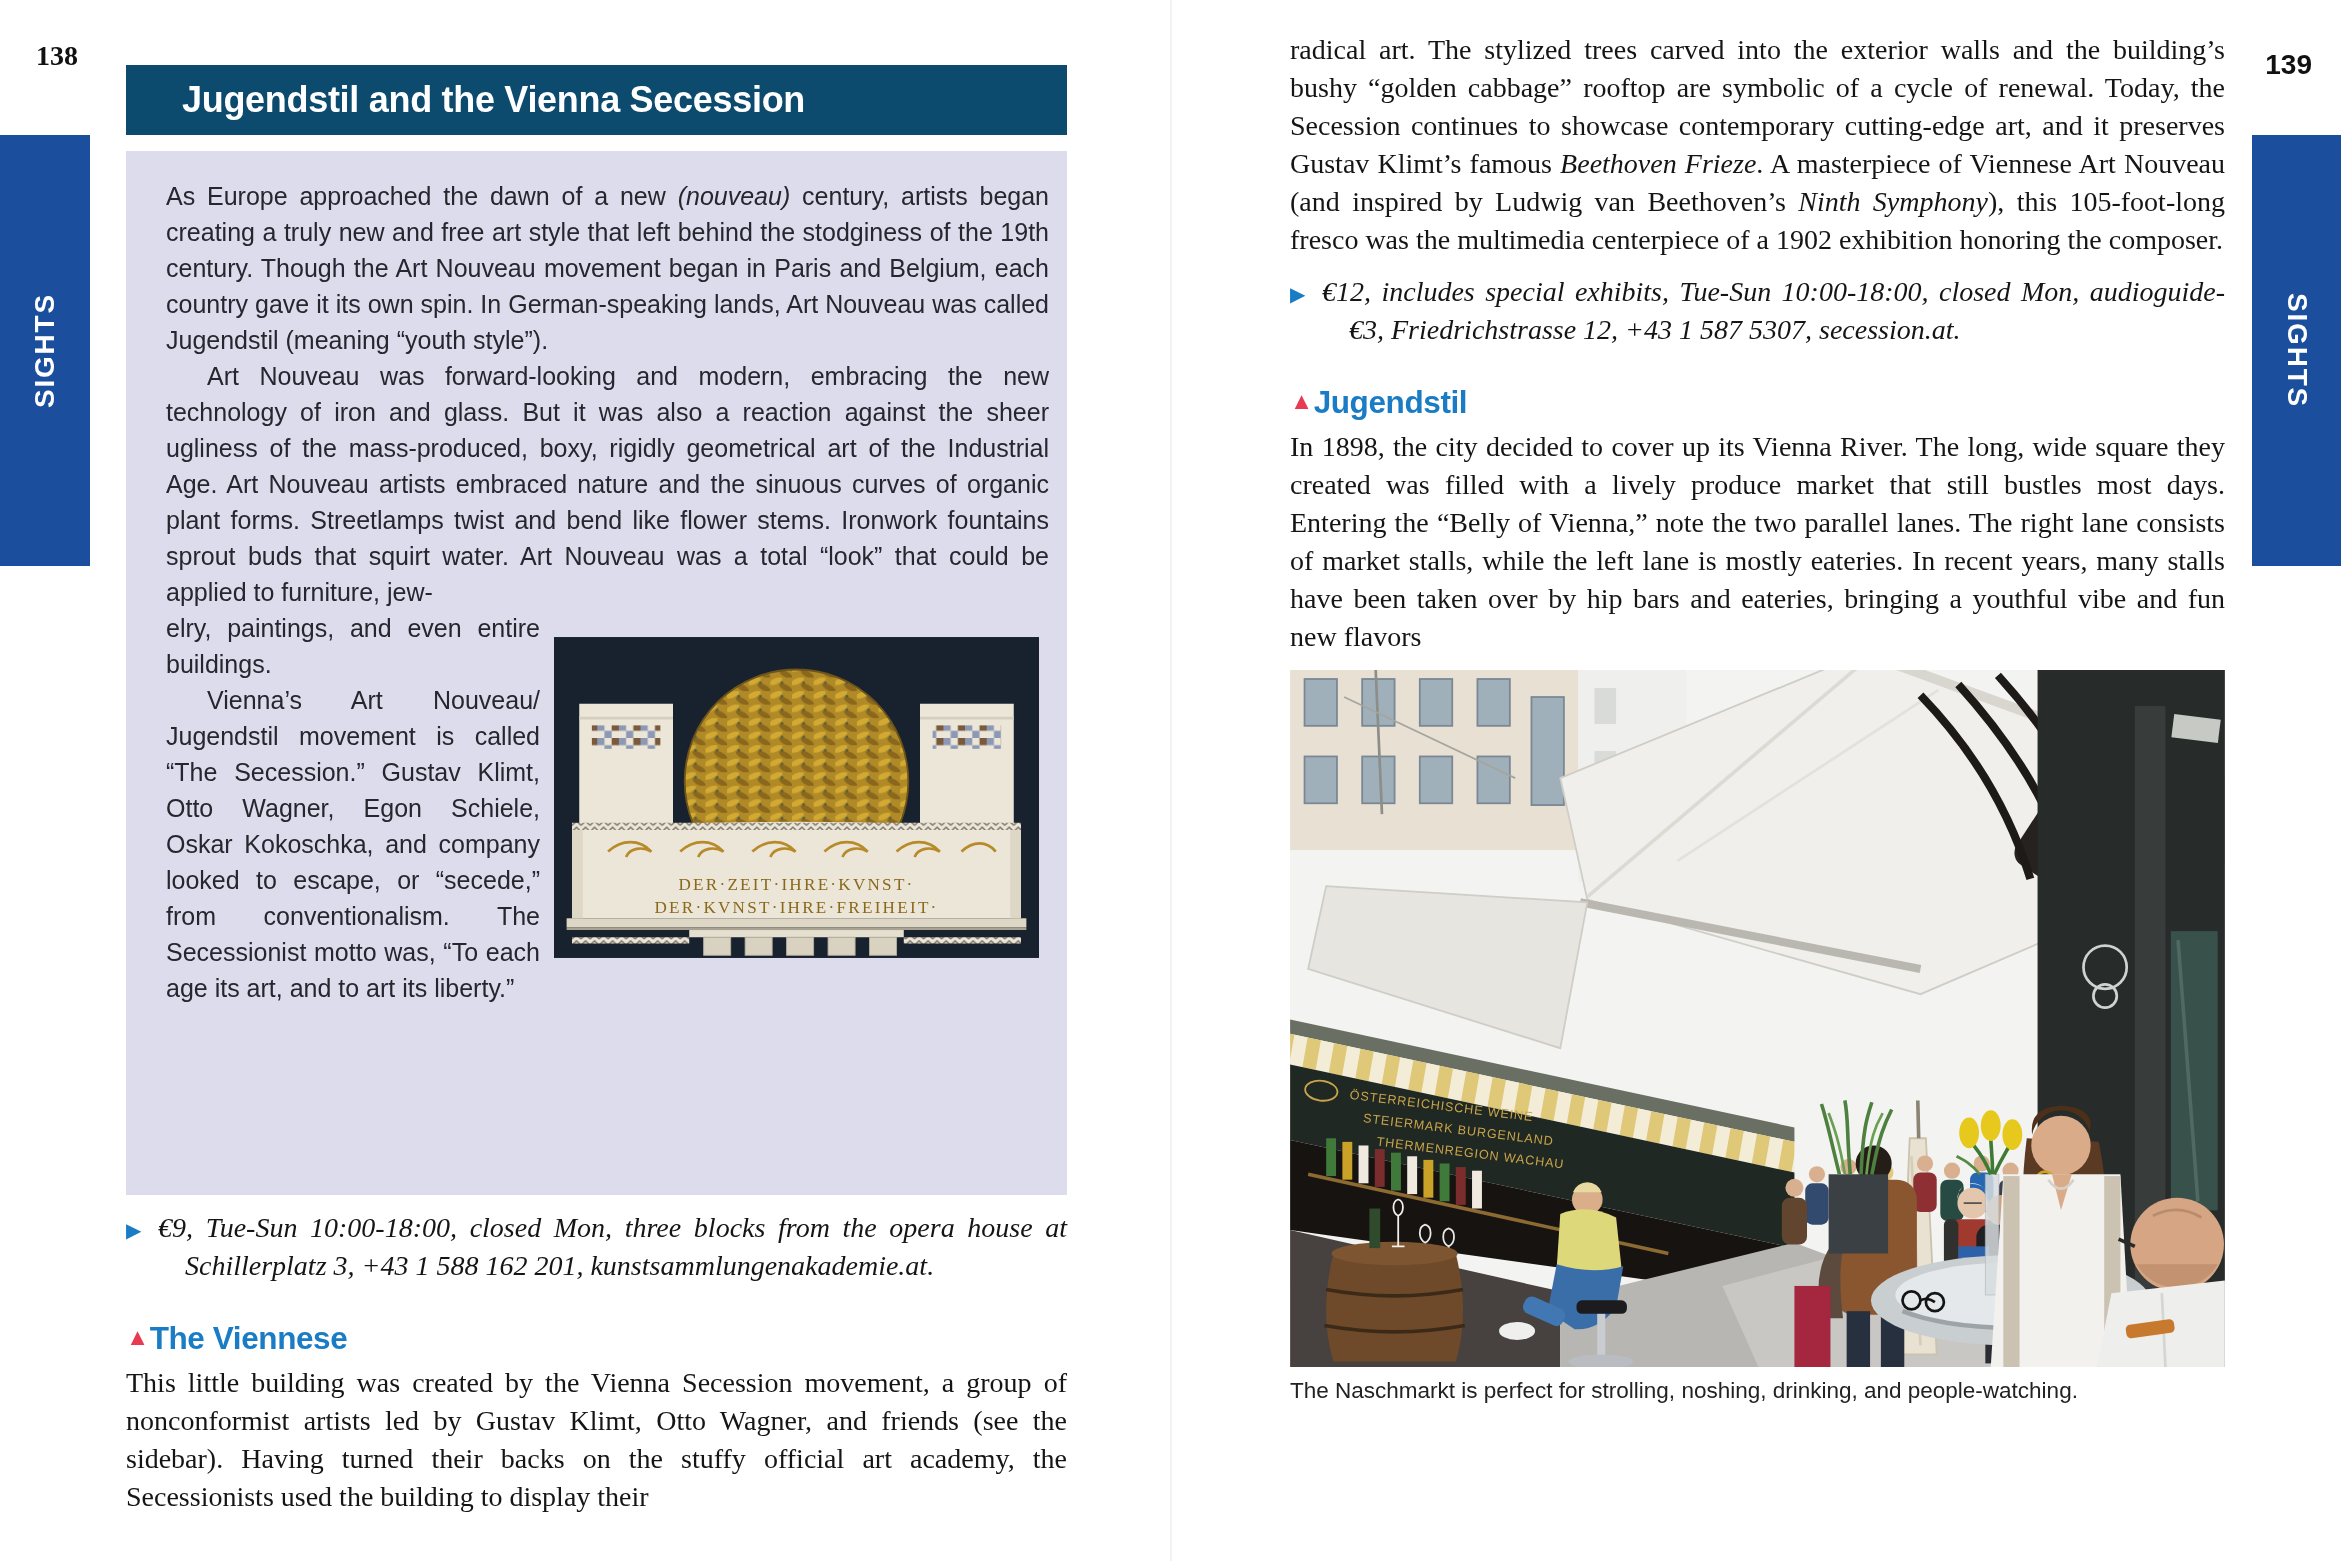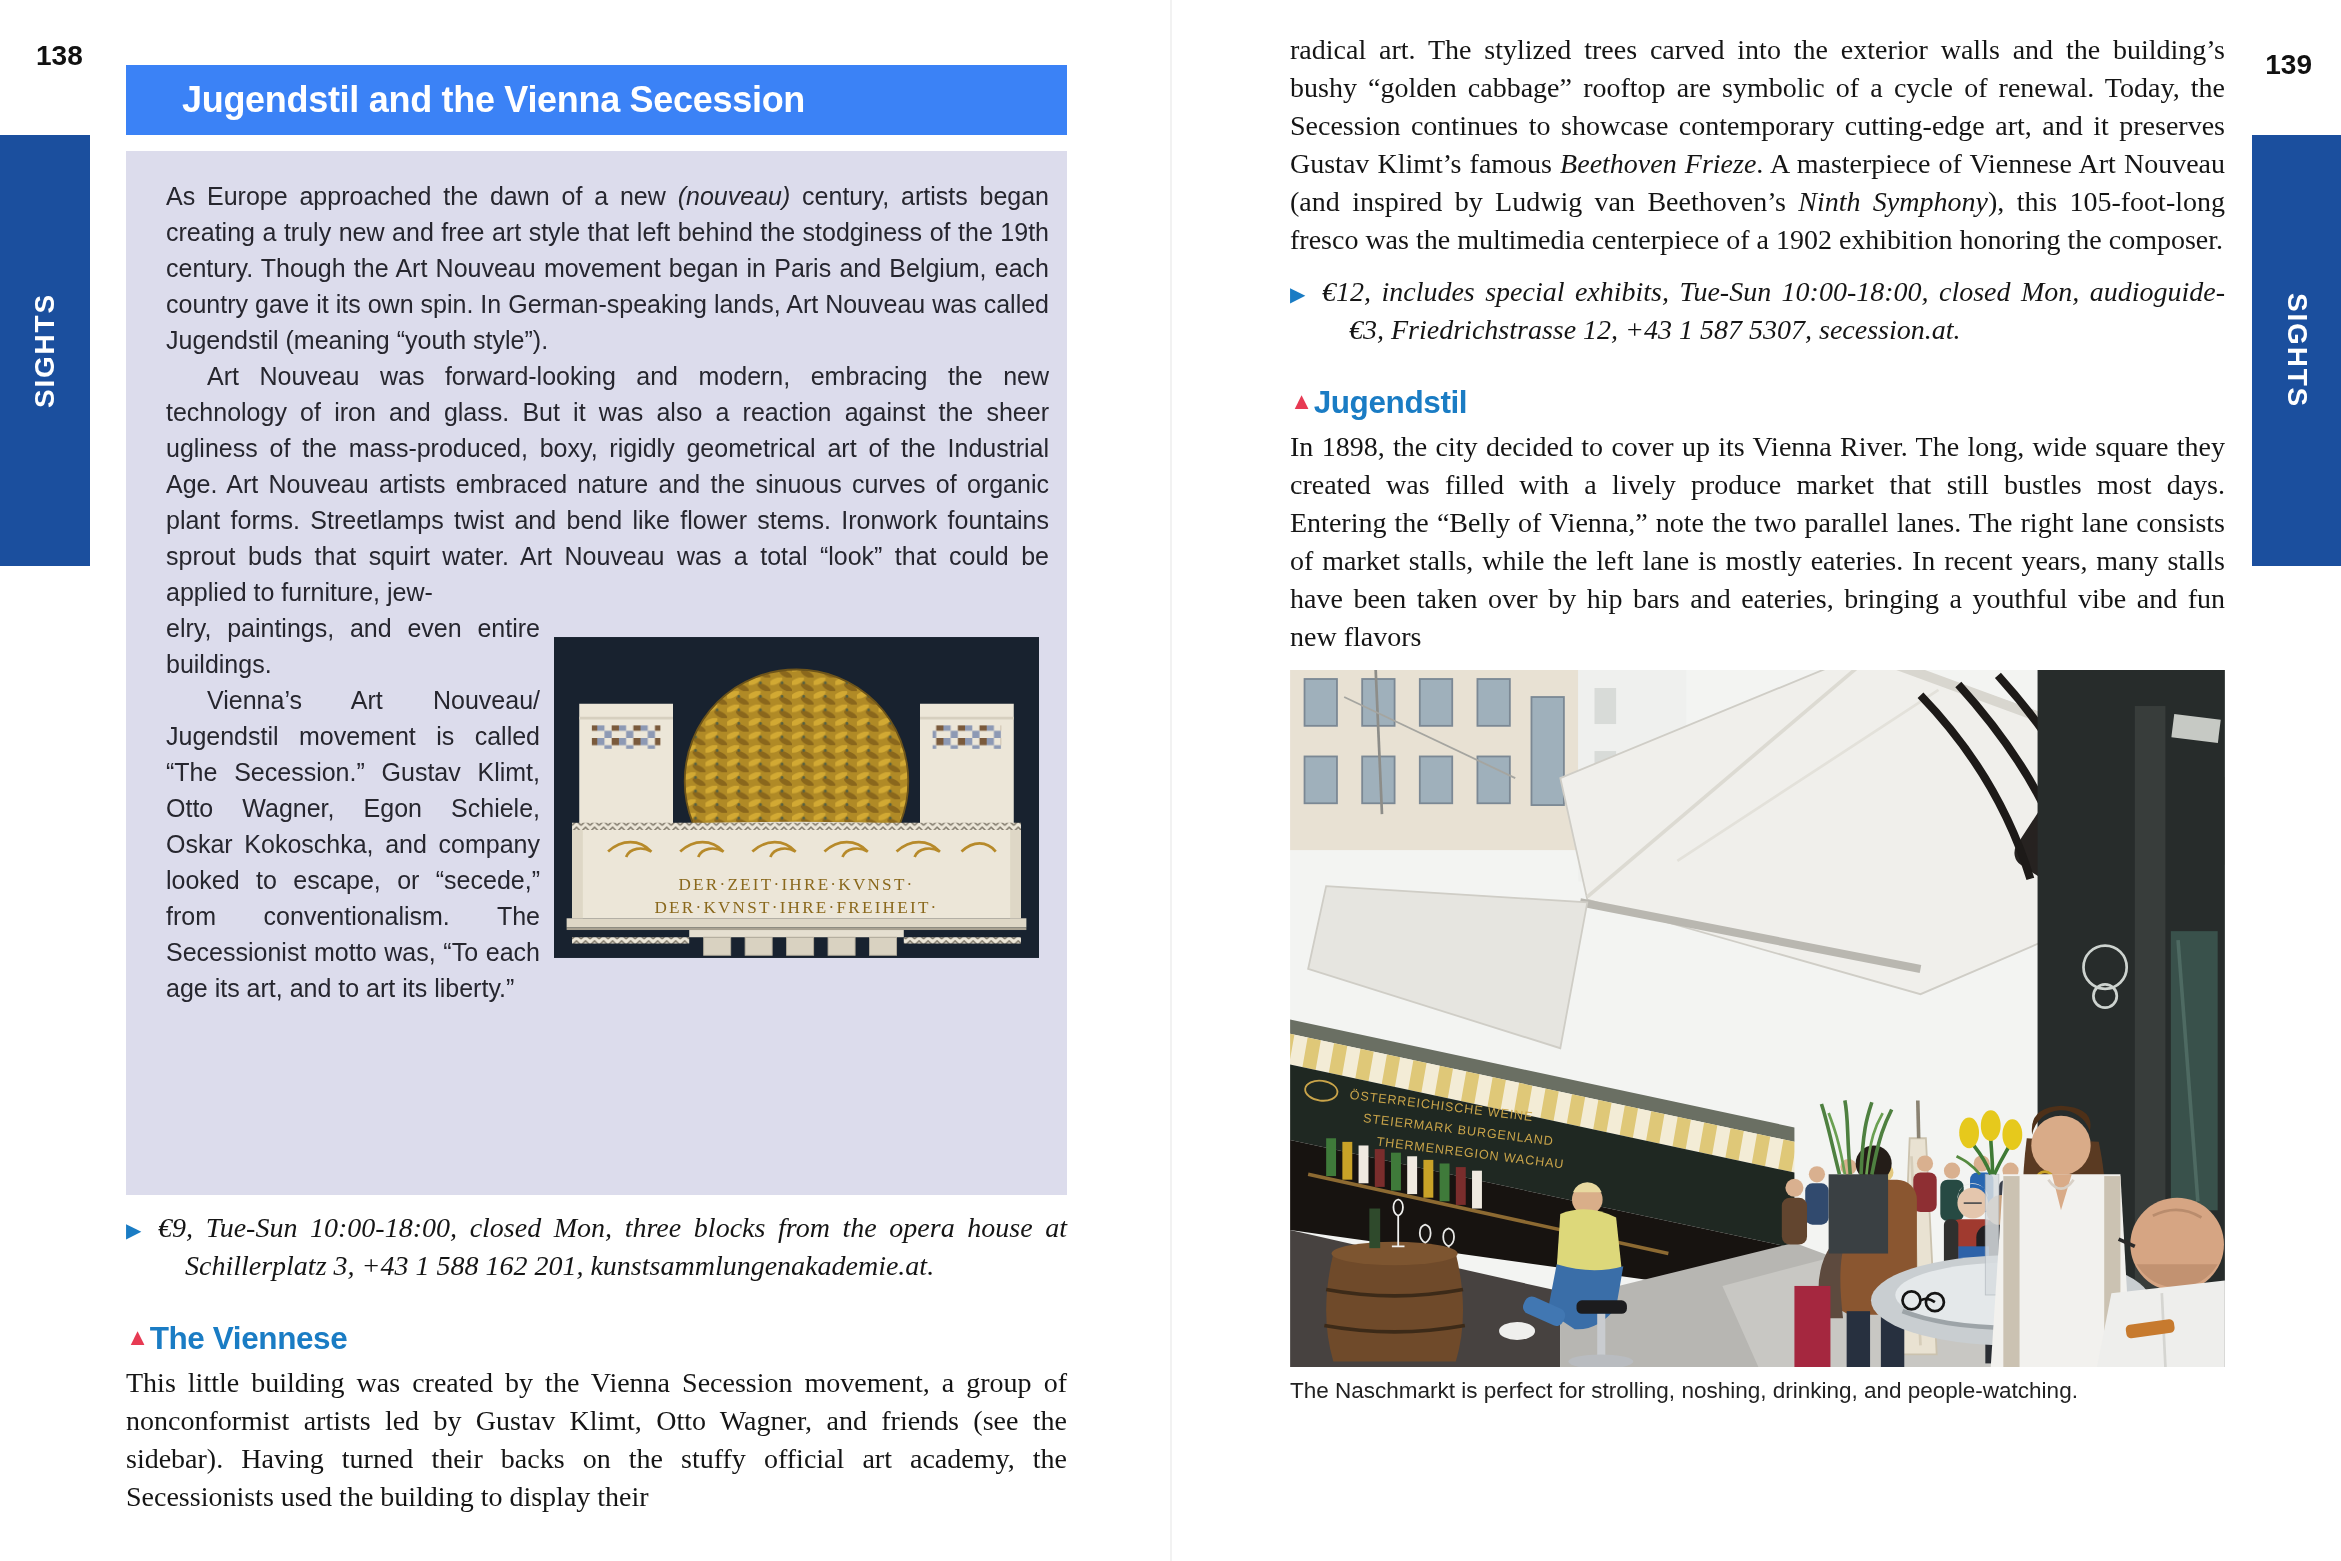--- a/index.html
+++ b/index.html
@@ -1,33 +1,33 @@
 <!DOCTYPE html>
 <html style="font-size:14.4px"><head>
 <meta charset="utf-8">
 <style>
   html,body{margin:0;padding:0;background:#ffffff;}
   #book{position:relative;width:2342px;height:1561px;background:#ffffff;overflow:hidden;
         font-family:"Liberation Serif","DejaVu Serif",serif;color:#151515;}
   .pagenum{position:absolute;font-family:"Liberation Sans","DejaVu Sans",sans-serif;
            font-weight:bold;font-size:28px;color:#111;}
-  #pagenum-left{left:36px;top:40px;}
+  #pagenum-left{left:36px;top:40px;font-family:Liberation Serif, serif;}
   #pagenum-right{right:30px;top:49px;}
   .tab{position:absolute;top:135px;width:90px;height:431px;background:#1b4f9e;
        display:flex;align-items:center;justify-content:center;}
   #tab-left{left:0;}
   #tab-right{right:0;}
   .tab span{color:#fff;font-family:"Liberation Sans","DejaVu Sans",sans-serif;
             font-weight:bold;font-size:28px;letter-spacing:1.8px;writing-mode:vertical-rl;}
   #tab-left span{transform:rotate(180deg);}
   #spine{position:absolute;left:1170px;top:0;width:1.8px;height:1561px;background:#f2f2f2;}
 
   
   #page-left{position:absolute;left:126px;top:0;width:941px;}
-  #sidebar-titlebar{margin-top:65px;height:70px;background:#3b82f6;display:flex;align-items:center;}
+  #sidebar-titlebar{margin-top:65px;height:70px;background:#0c4a6e;display:flex;align-items:center;}
   #sidebar-titlebar .t{color:#ffffff;font-family:"Liberation Sans","DejaVu Sans",sans-serif;
       font-weight:bold;font-size:36px;letter-spacing:-0.3px;padding-left:56px;}
   #sidebar-box{margin-top:16px;height:1044px;background:#dcdcec;box-sizing:border-box;
       padding:27px 18px 0 40px;overflow:hidden;
       font-family:"Liberation Sans","DejaVu Sans",sans-serif;font-size:25px;line-height:36px;
       color:#26262e;}
   #sidebar-box p{margin:0;text-align:justify;}
   #sidebar-box .indent{text-indent:41px;}
   .sidebar-flex{display:flex;gap:14px;}
   .narrowcol{width:374px;}

